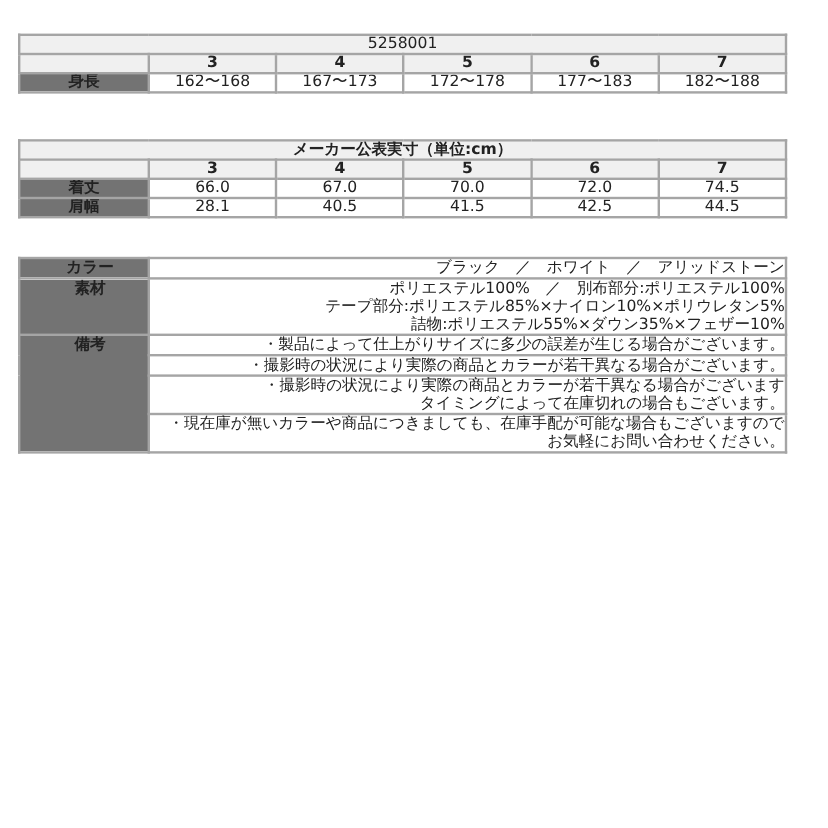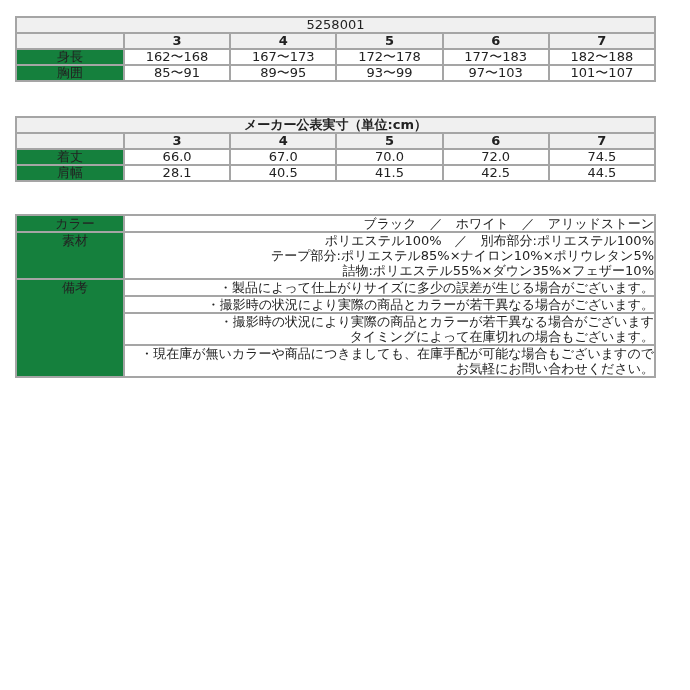--- a/index.html
+++ b/index.html
@@ -3,24 +3,24 @@
 <meta charset="utf-8">
 <style>
   html, body { margin:0; padding:0; background:#ffffff; }
   body { width:690px; height:690px; position:relative; overflow:hidden;
          font-family:"DejaVu Sans","Liberation Sans",sans-serif; color:#222; }
   table { border-collapse:collapse; position:absolute; left:15px; width:641px;
           table-layout:fixed; font-size:13px; }
   td { border:2px solid #a5a5a5; padding:0; height:14px; line-height:14px;
        text-align:center; white-space:nowrap; overflow:hidden; }
   .hd { background:#f0f0f0; }
-  .lbl { background:#15803d; font-weight:normal;margin-top:24px; }
+  .lbl { background:#737373; font-weight:bold;margin-top:24px; }
   .num { font-weight:bold; }
   .val { background:#fff; font-weight:normal;margin-left:36px; }
-  #t1 { top:16px; }
+  #t1 { top:28px; }
   #t2 { top:116px; }
   #t3 { top:214px; }
   #t3 td { text-align:right; padding-left:6px; line-height:15px; height:15px; }
   #t3 td.lbl { text-align:center; padding-left:10px; vertical-align:top; }
   .col0 { width:108px; }
 </style>
 </head>
 <body>
 
 <table id="t1">
@@ -44,28 +44,20 @@
     <td class="hd num">6</td>
     <td class="hd num">7</td>
   </tr>
   <tr>
     <td class="lbl">身長</td>
     <td class="val">162〜168</td>
     <td class="val">167〜173</td>
     <td class="val">172〜178</td>
     <td class="val">177〜183</td>
     <td class="val">182〜188</td>
-  </tr>
-  <tr>
-    <td class="lbl">胸囲</td>
-    <td class="val">85〜91</td>
-    <td class="val">89〜95</td>
-    <td class="val">93〜99</td>
-    <td class="val">97〜103</td>
-    <td class="val">101〜107</td>
   </tr>
 </tbody>
   </table>
 
 <table id="t2">
   <colgroup>
       <col class="col0">
       <col>
       <col>
       <col>

